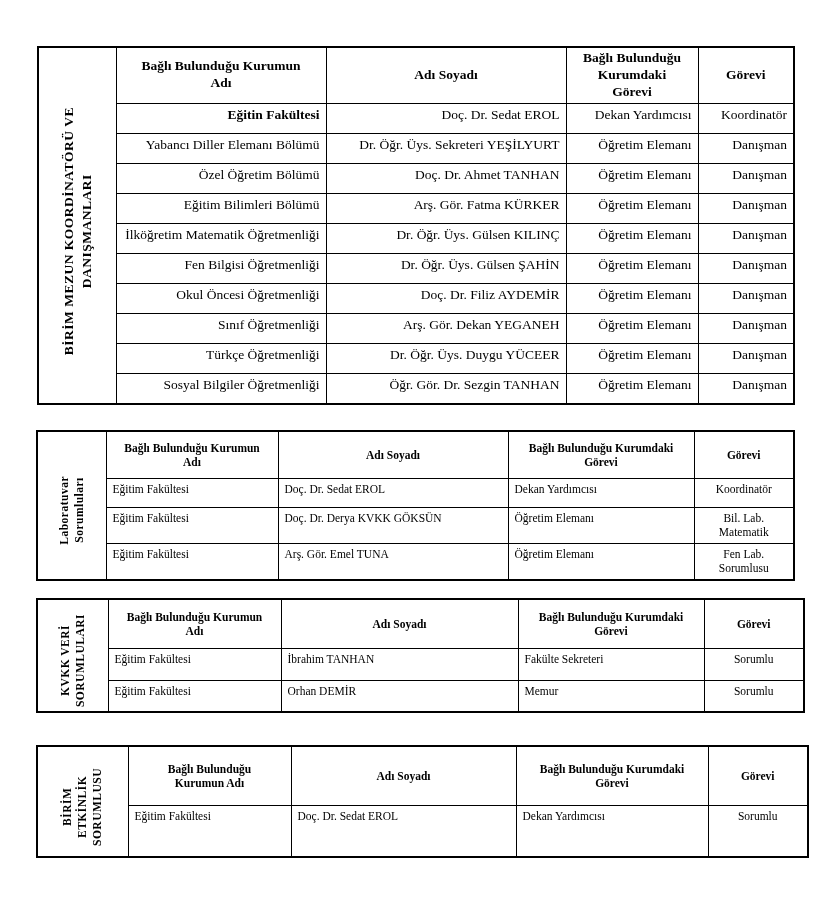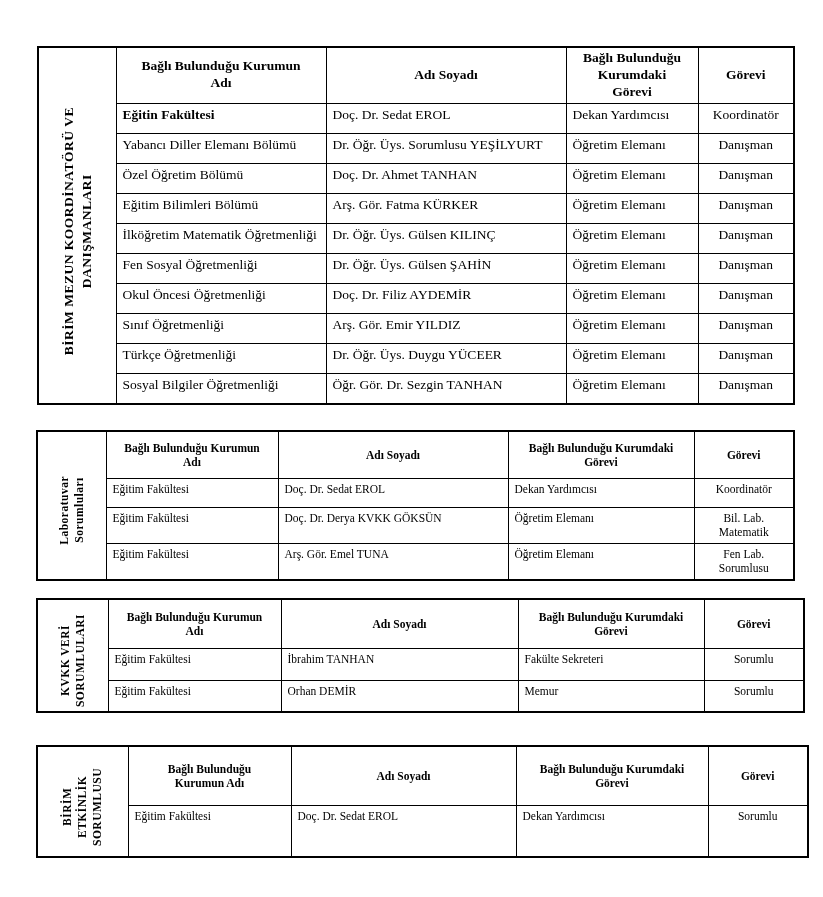--- a/index.html
+++ b/index.html
@@ -24,21 +24,21 @@
     writing-mode:vertical-rl;
     transform:rotate(180deg);
     font-weight:bold; text-align:center; white-space:pre-line;
     line-height:1.3; letter-spacing:0.5px;
   }
 
   
   .t1 { left:37px; top:46px; font-size:13.5px; }
   .t1 .c0{width:78px} .t1 .c1{width:210px} .t1 .c2{width:240px} .t1 .c3{width:132px} .t1 .c4{width:96px}
   .t1 th { height:50px; }
-  .t1 td.dcell { height:23px; }
+  .t1 td.dcell { height:23px;text-align:right; }
   .t1 .vlabel { font-size:13.5px; }
 
   
   .t2 { left:36px; top:430px; font-size:11.5px; }
   .t2 .c0{width:69px} .t2 .c1{width:172px} .t2 .c2{width:230px} .t2 .c3{width:186px} .t2 .c4{width:100px}
   .t2 th { height:42px; }
   .t2 td.dcell { height:22px; }
   .t2 .vlabel { font-size:11.5px; }
 
   
@@ -84,21 +84,21 @@
           <th>Görevi</th>
         </tr>
       <tr>
             <td class="dcell dc0 em">Eğitin Fakültesi</td>
             <td class="dcell dc1">Doç. Dr. Sedat EROL</td>
             <td class="dcell dc2">Dekan Yardımcısı</td>
             <td class="dcell dc3">Koordinatör</td>
           </tr>
           <tr>
             <td class="dcell dc0">Yabancı Diller Elemanı Bölümü</td>
-            <td class="dcell dc1">Dr. Öğr. Üys. Sorumlusu YEŞİLYURT</td>
+            <td class="dcell dc1">Dr. Öğr. Üys. Sekreteri YEŞİLYURT</td>
             <td class="dcell dc2">Öğretim Elemanı</td>
             <td class="dcell dc3">Danışman</td>
           </tr>
           <tr>
             <td class="dcell dc0">Özel Öğretim Bölümü</td>
             <td class="dcell dc1">Doç. Dr. Ahmet TANHAN</td>
             <td class="dcell dc2">Öğretim Elemanı</td>
             <td class="dcell dc3">Danışman</td>
           </tr>
           <tr>
@@ -107,34 +107,34 @@
             <td class="dcell dc2">Öğretim Elemanı</td>
             <td class="dcell dc3">Danışman</td>
           </tr>
           <tr>
             <td class="dcell dc0">İlköğretim Matematik Öğretmenliği</td>
             <td class="dcell dc1">Dr. Öğr. Üys. Gülsen KILINÇ</td>
             <td class="dcell dc2">Öğretim Elemanı</td>
             <td class="dcell dc3">Danışman</td>
           </tr>
           <tr>
-            <td class="dcell dc0">Fen Sosyal Öğretmenliği</td>
+            <td class="dcell dc0">Fen Bilgisi Öğretmenliği</td>
             <td class="dcell dc1">Dr. Öğr. Üys. Gülsen ŞAHİN</td>
             <td class="dcell dc2">Öğretim Elemanı</td>
             <td class="dcell dc3">Danışman</td>
           </tr>
           <tr>
             <td class="dcell dc0">Okul Öncesi Öğretmenliği</td>
             <td class="dcell dc1">Doç. Dr. Filiz AYDEMİR</td>
             <td class="dcell dc2">Öğretim Elemanı</td>
             <td class="dcell dc3">Danışman</td>
           </tr>
           <tr>
             <td class="dcell dc0">Sınıf Öğretmenliği</td>
-            <td class="dcell dc1">Arş. Gör. Emir YILDIZ</td>
+            <td class="dcell dc1">Arş. Gör. Dekan YEGANEH</td>
             <td class="dcell dc2">Öğretim Elemanı</td>
             <td class="dcell dc3">Danışman</td>
           </tr>
           <tr>
             <td class="dcell dc0">Türkçe Öğretmenliği</td>
             <td class="dcell dc1">Dr. Öğr. Üys. Duygu YÜCEER</td>
             <td class="dcell dc2">Öğretim Elemanı</td>
             <td class="dcell dc3">Danışman</td>
           </tr>
           <tr>

